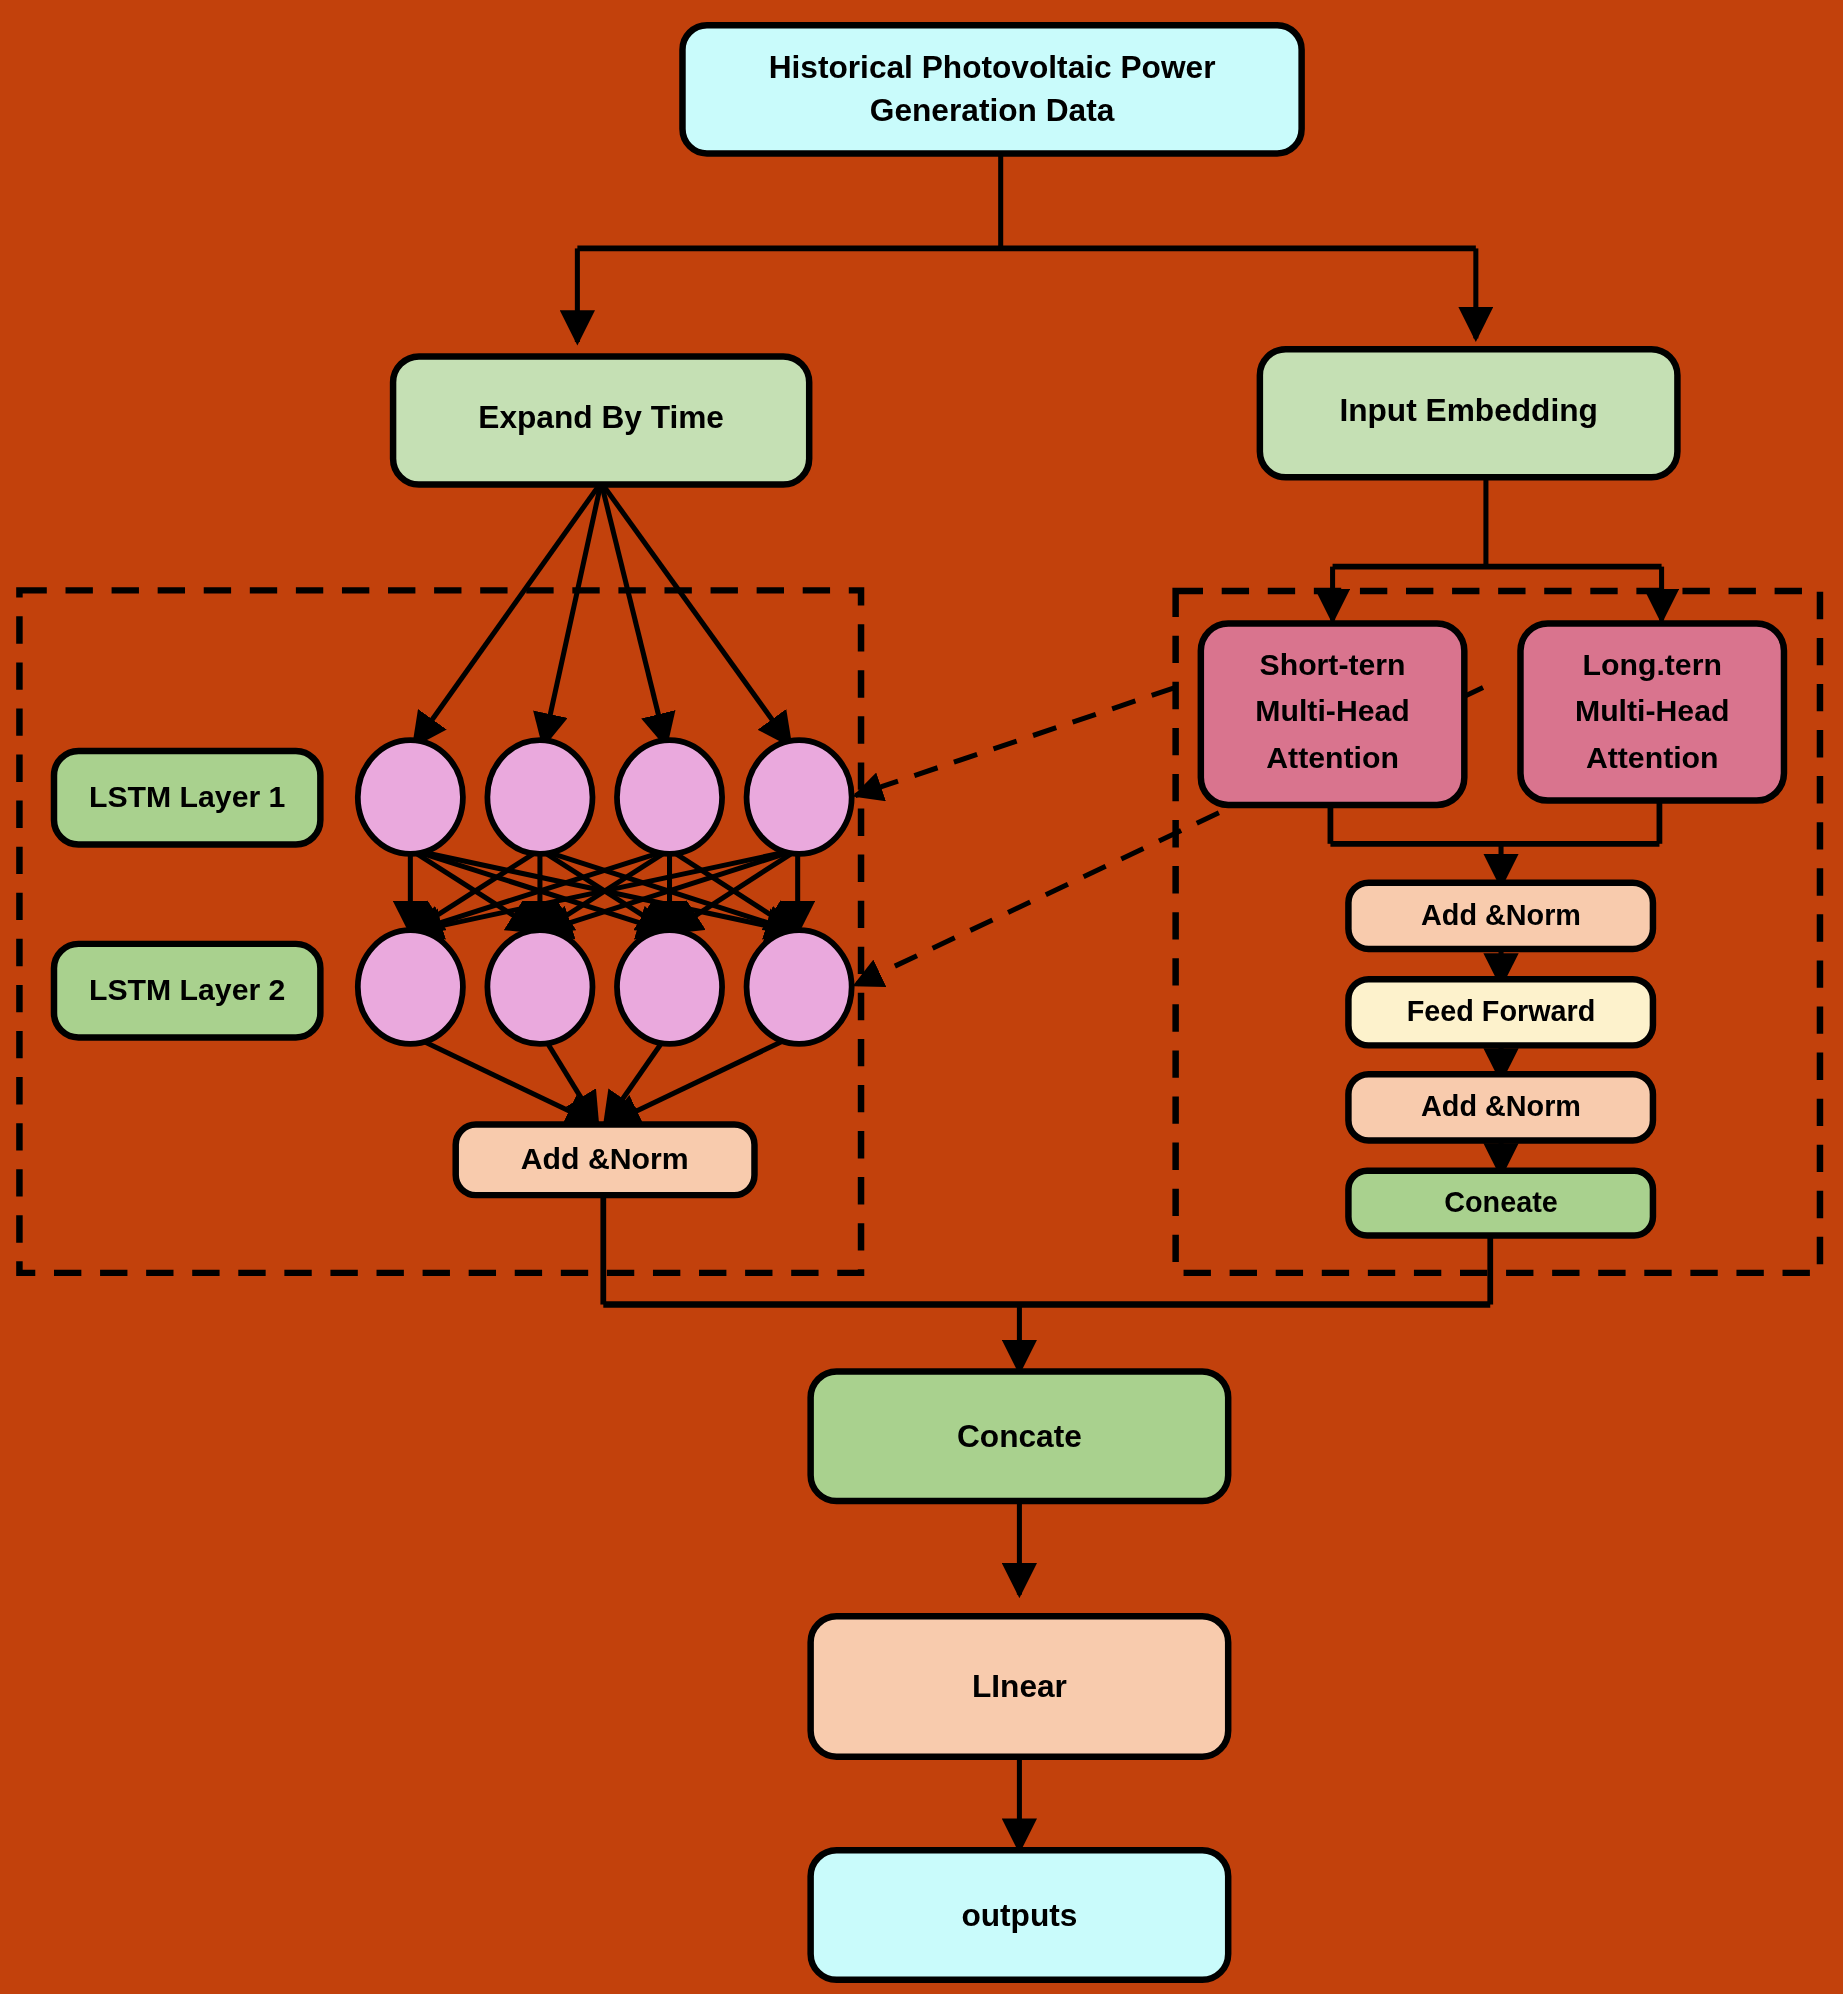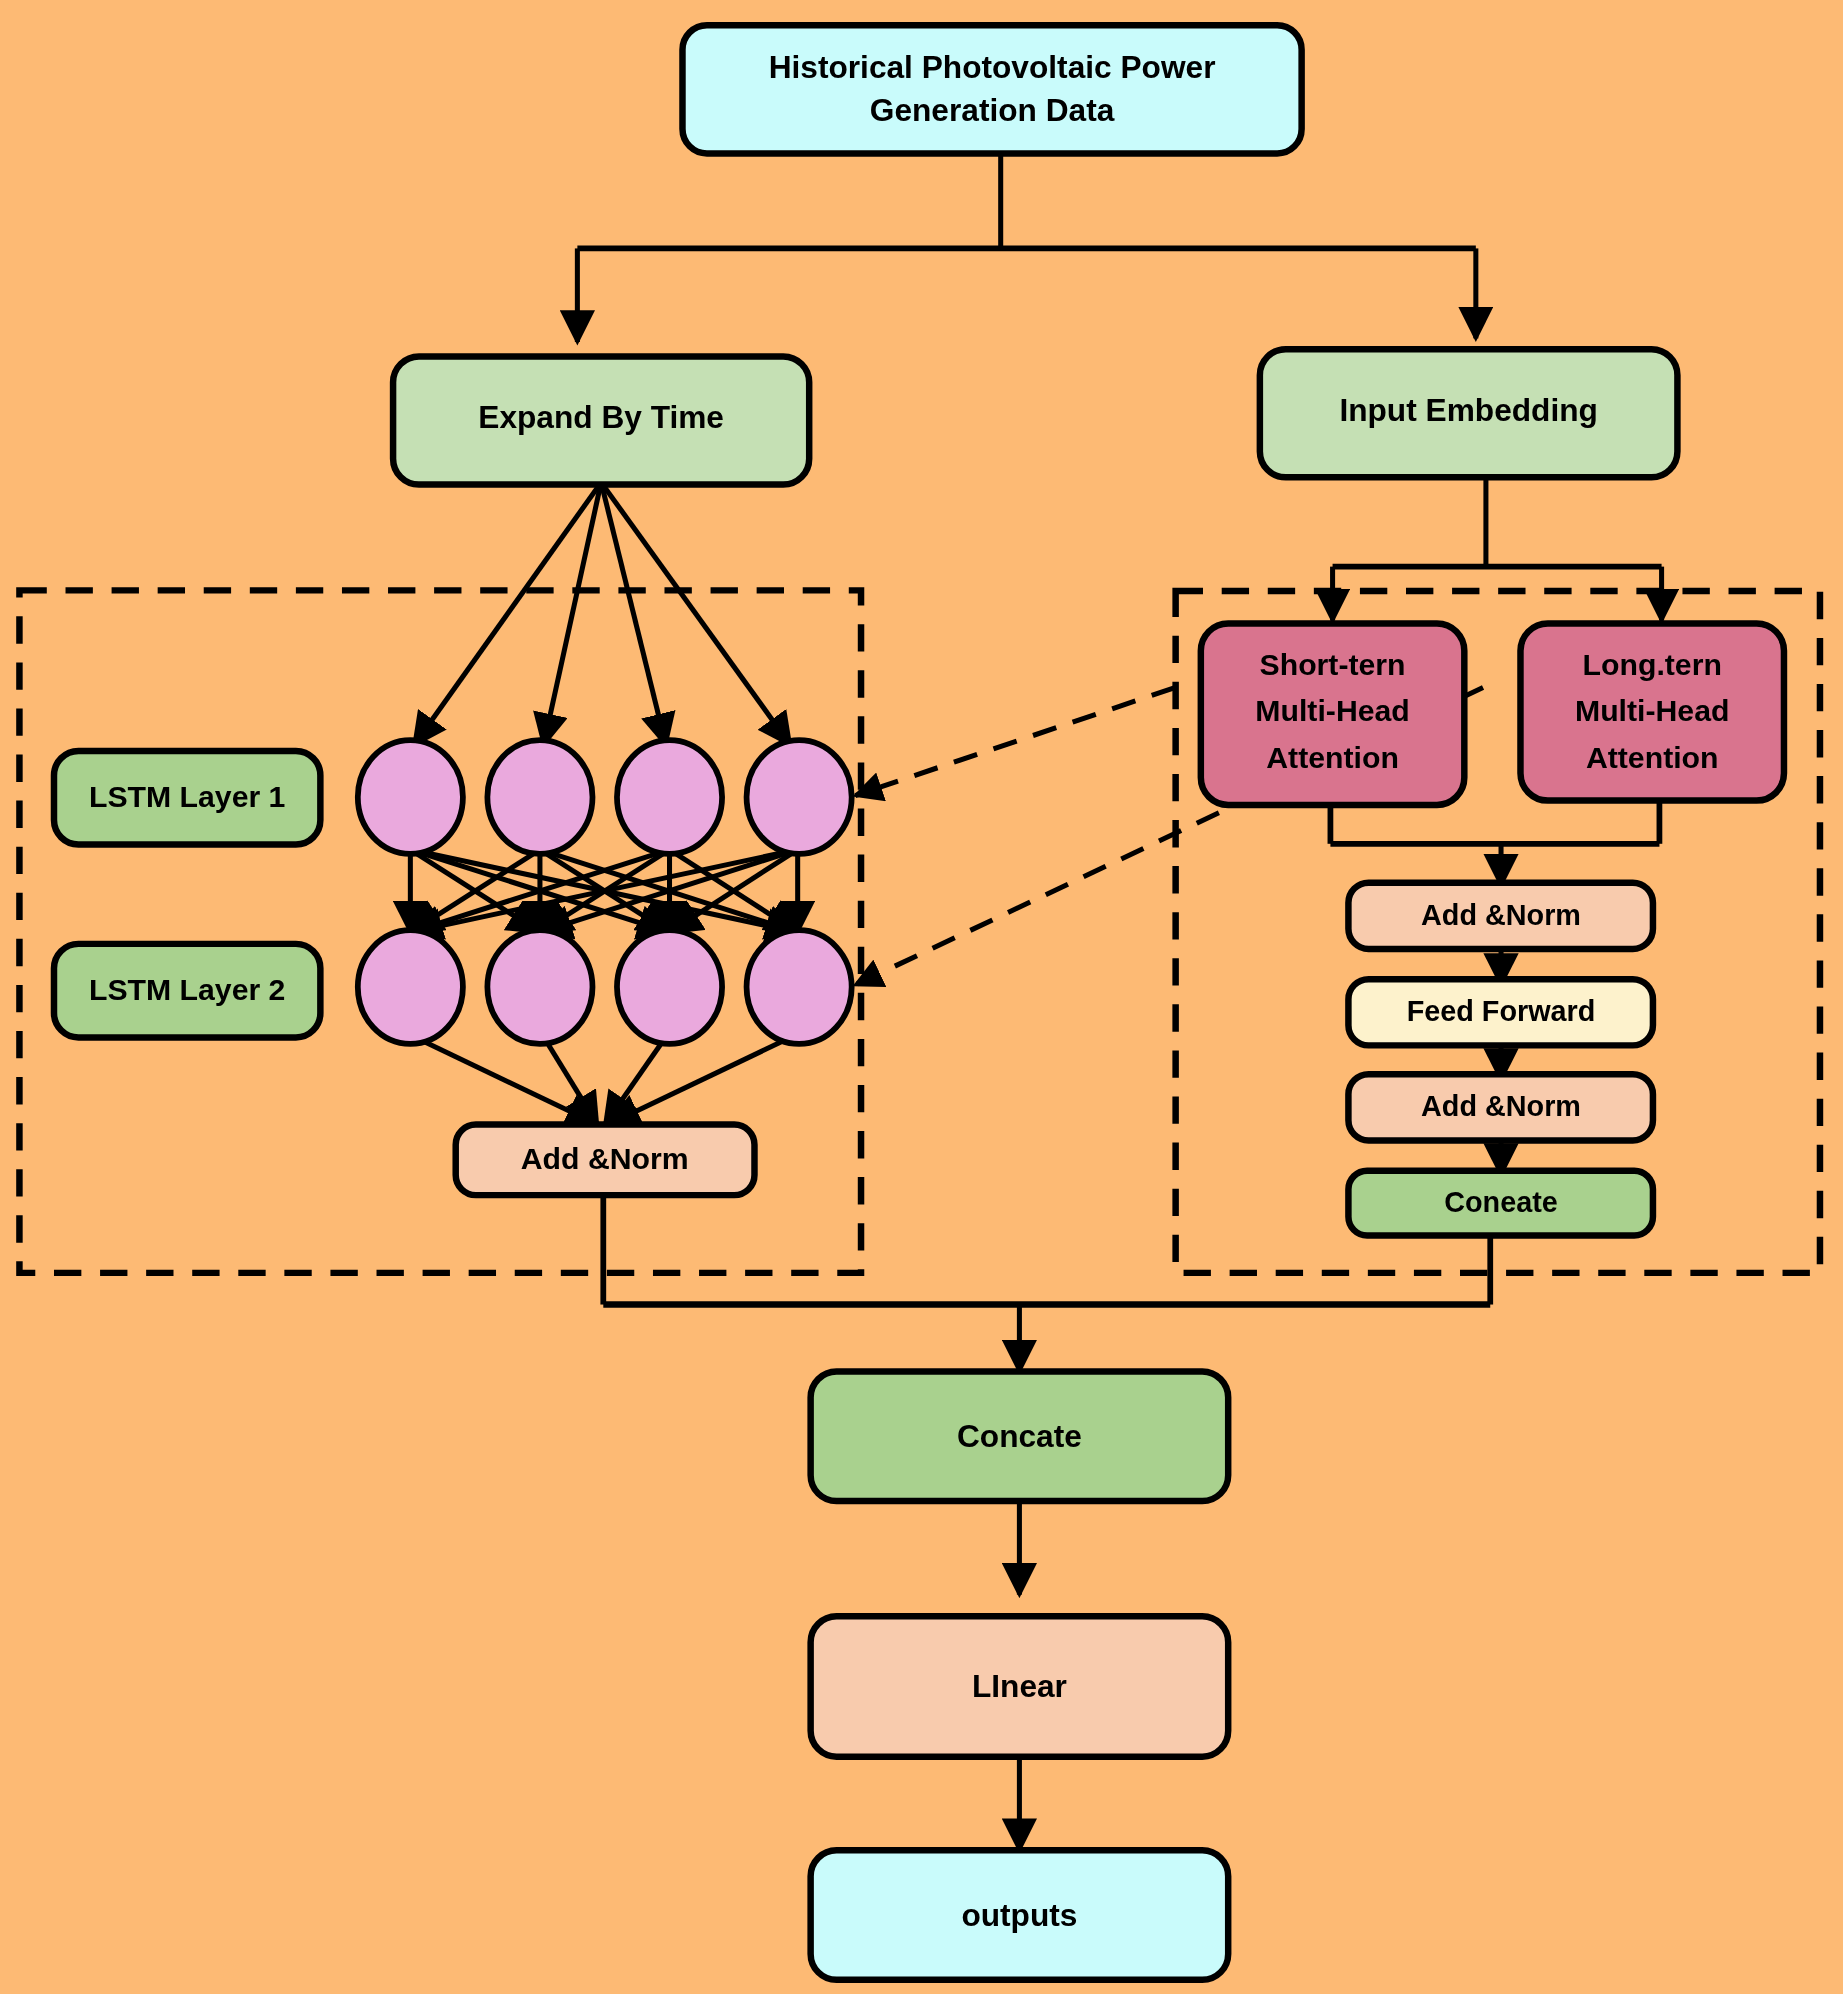--- a/index.html
+++ b/index.html
@@ -1,17 +1,17 @@
 <!DOCTYPE html>
 <html style="font-size:11.5px"><head>
 <meta charset="utf-8">
 <style>
   html,body{margin:0;padding:0;background:#ffffff;}
   body{width:1843px;height:1995px;font-family:"Liberation Sans",sans-serif;}
-  #diagram-root{position:relative;width:1843px;height:1995px;overflow:hidden;background:#fdba74;}
+  #diagram-root{position:relative;width:1843px;height:1995px;overflow:hidden;background:#c2410c;}
   svg#flow{position:absolute;left:0;top:0;width:1843px;height:1995px;}
   .node-label{font-family:"Liberation Sans",sans-serif;font-weight:bold;fill:#000;text-anchor:middle;dominant-baseline:middle;}
   .t-xl{font-size:44px;}
   .t-lg{font-size:42px;}
   .t-md{font-size:40px;}
   text{white-space:pre;}
 </style>
 </head>
 <body>
 

